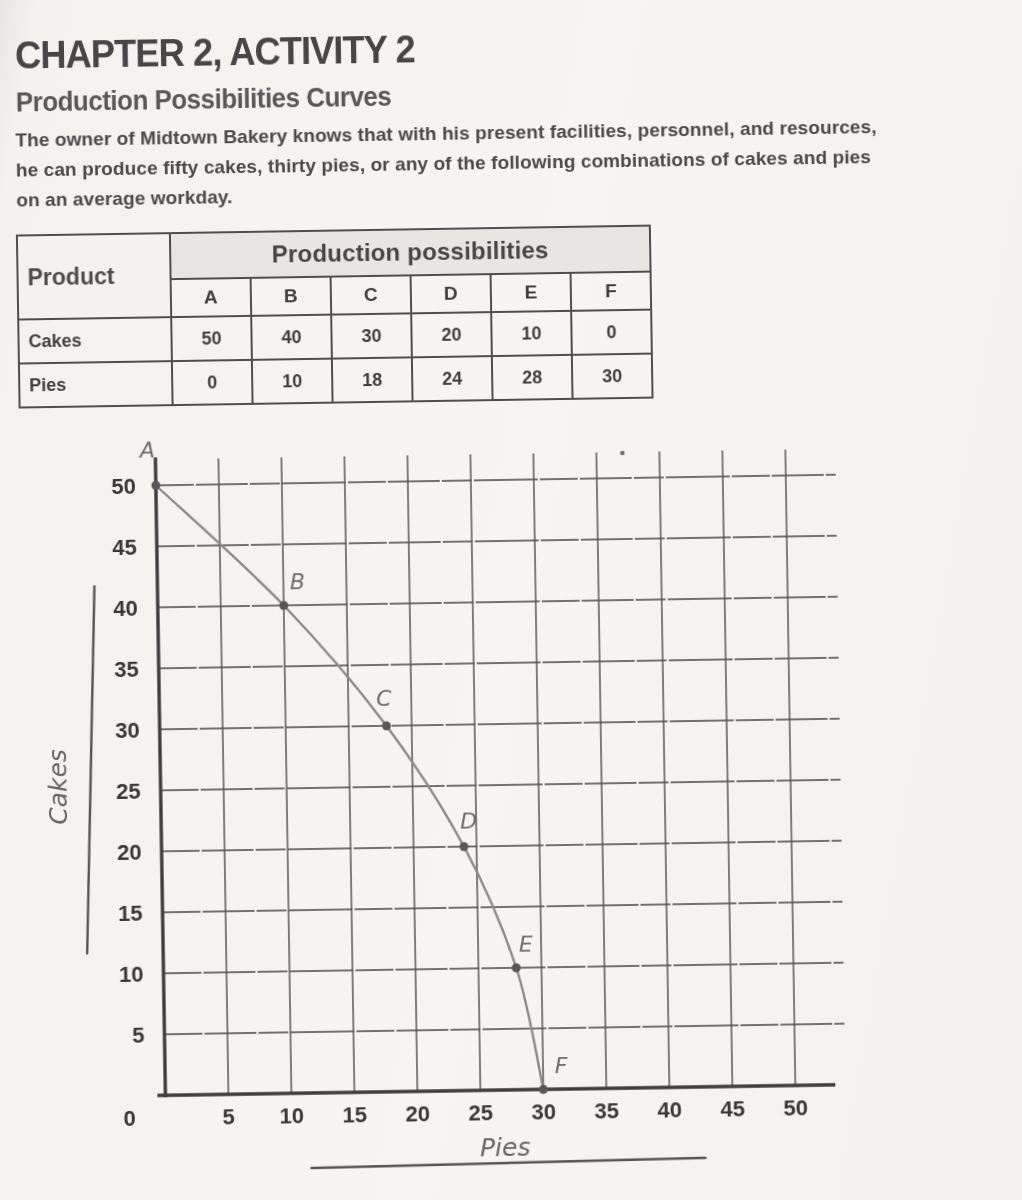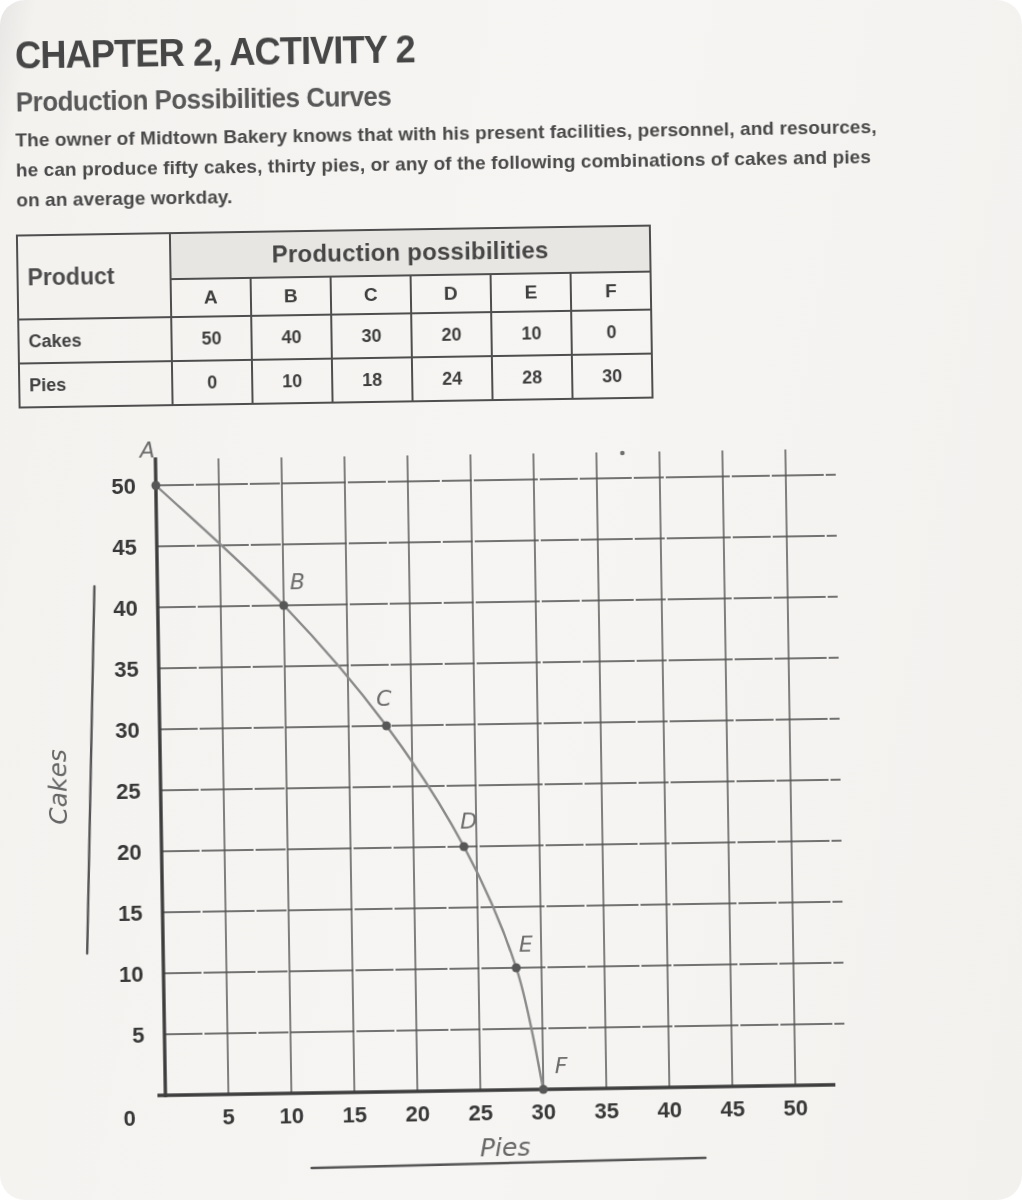--- a/index.html
+++ b/index.html
@@ -1,20 +1,19 @@
 <!DOCTYPE html>
 <html><head>
 <meta charset="utf-8">
 <style>
   html,body{margin:0;padding:0;}
   .page{
     position:relative;width:1022px;height:1200px;overflow:hidden;
     background:linear-gradient(100deg,#e7e6e4 0%,#f3f2ef 3%,#f6f5f3 50%,#f2f1ee 100%);
     font-family:"Liberation Sans", sans-serif;
-    border-radius:25px;
   }
   .sheet{
     position:absolute;inset:0;
     transform:rotate(-0.9deg);
     transform-origin:500px 620px;
     filter:blur(0.3px);
   }
   .title{
     position:absolute;left:24px;top:26px;margin:0;
     font-size:39px;font-weight:bold;letter-spacing:-1px;color:#464646;

